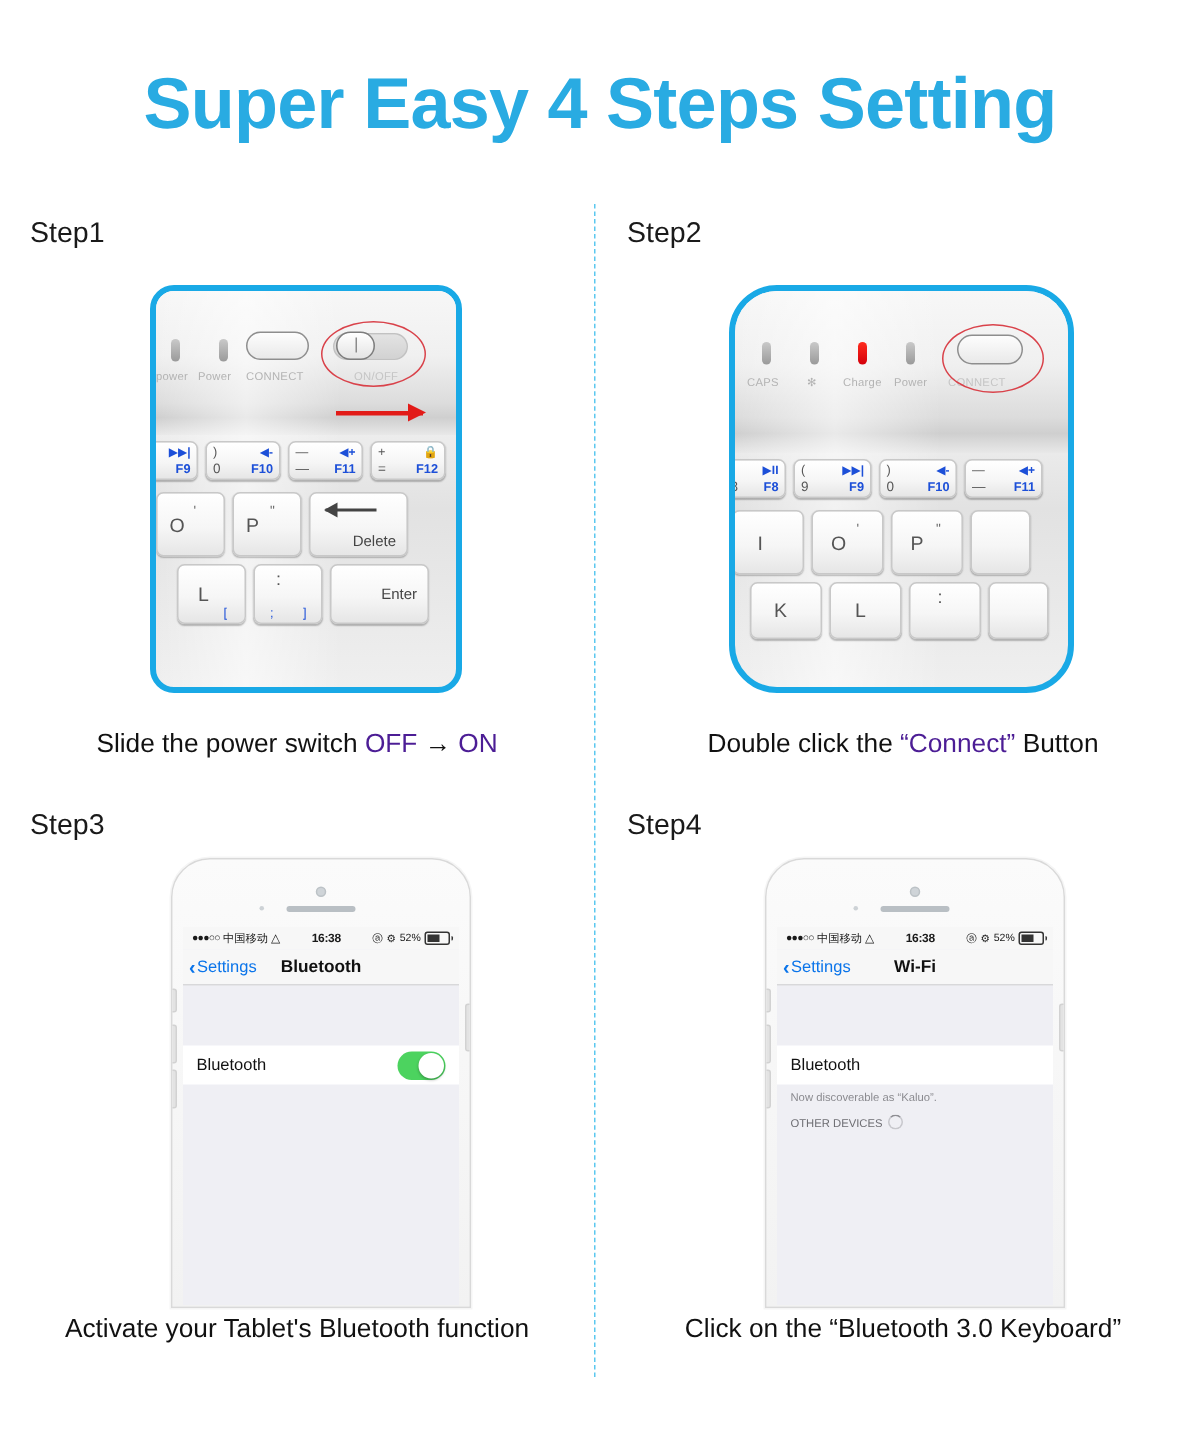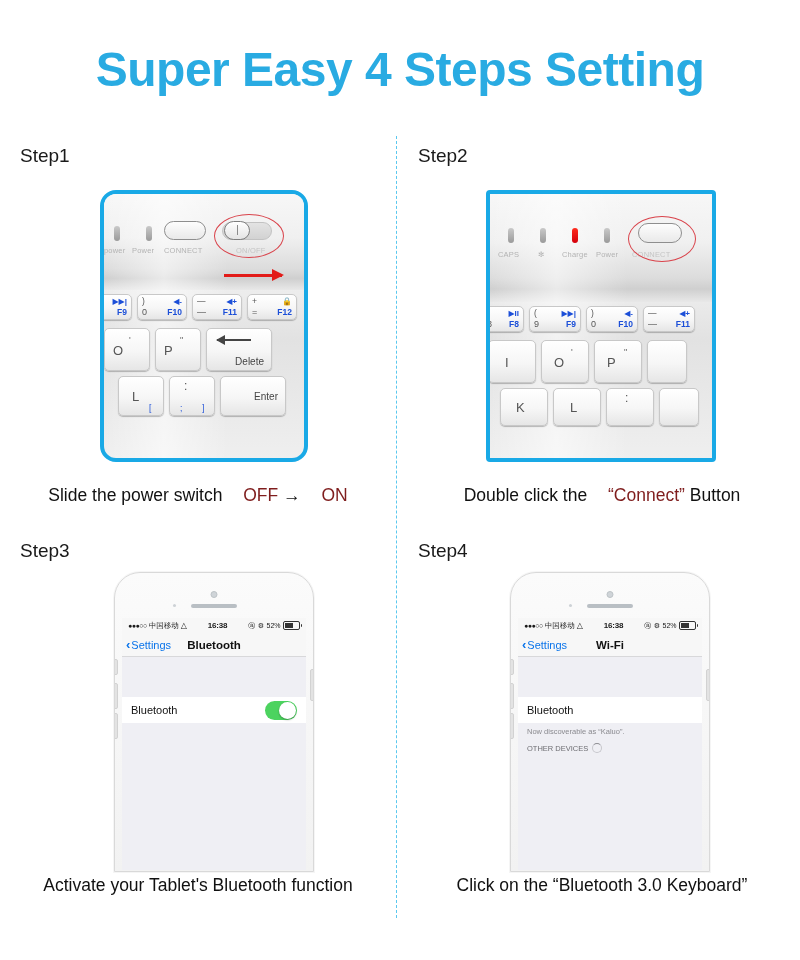--- a/index.html
+++ b/index.html
@@ -33,31 +33,31 @@
   .step-label{
     position:absolute;left:20px;top:0;font-size:19px;color:#1a1a1a;
     font-weight:normal;letter-spacing:0px;
   }
   .cell-2 .step-label,.cell-4 .step-label{left:14px;}
 
   .caption{
     position:absolute;left:0;width:396px;text-align:center;
     font-size:17.5px;color:#111;white-space:nowrap;
   }
-  .caption .red{color:#7f1d1d;margin-left:16px;}
+  .caption .red{color:#4c1d95;}
 
   
   .kb-card{
     position:absolute;overflow:hidden;
     border:4px solid #19A9E6;border-radius:16px;
     background:linear-gradient(180deg,#f4f4f4 0%,#ececec 38%,#e2e2e2 55%,#efefef 100%);
     box-sizing:border-box;
   }
   .kb1{left:100px;top:45px;width:208px;height:272px;}
-  .kb2{left:82px;top:45px;width:230px;height:272px;border-radius:4px;}
+  .kb2{left:82px;top:45px;width:230px;height:272px;border-radius:32px;}
 
   .kb-top{position:absolute;left:0;top:0;width:100%;height:96px;
     background:linear-gradient(180deg,#f7f7f7 0%,#f0f0f0 45%,#dcdcdc 78%,#cfcfcf 88%,#e8e8e8 100%);}
   .kb2 .kb-top{height:108px;}
   .kb-sheen{position:absolute;left:0;top:0;width:100%;height:100%;
     background:linear-gradient(90deg,rgba(255,255,255,0) 0%,rgba(255,255,255,.55) 30%,rgba(255,255,255,0) 62%);
     pointer-events:none;}
 
   .led{position:absolute;width:6px;height:15px;border-radius:3px;
     background:linear-gradient(180deg,#c9c9c9,#9a9a9a);}

